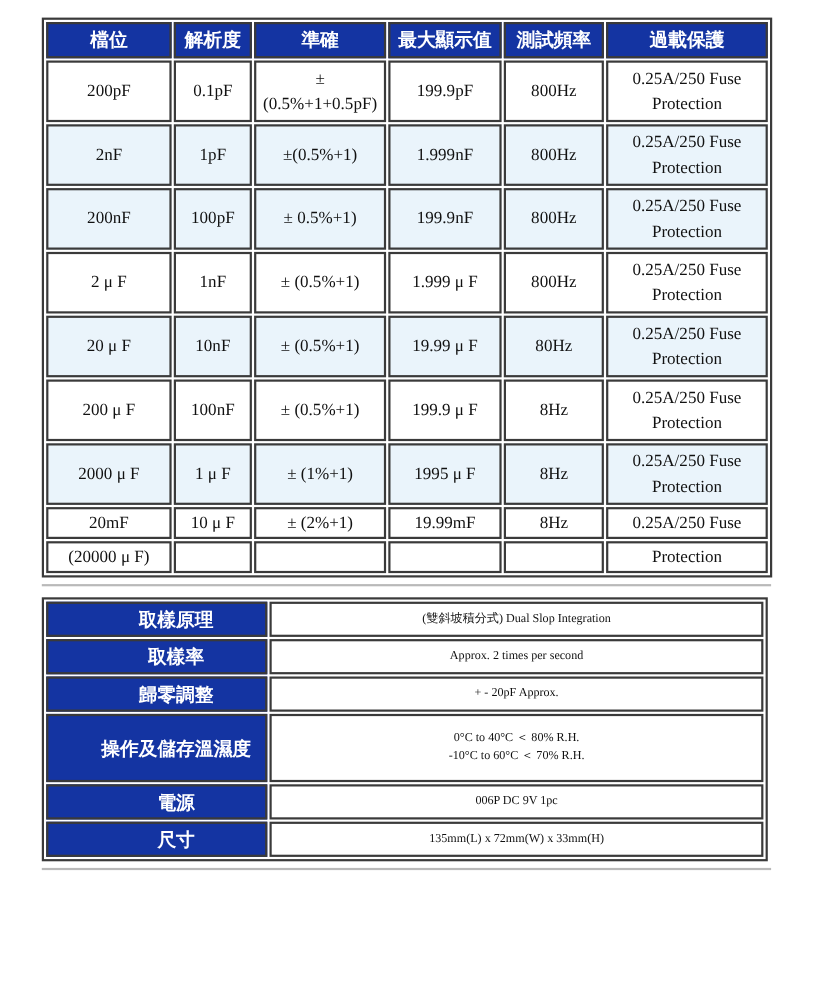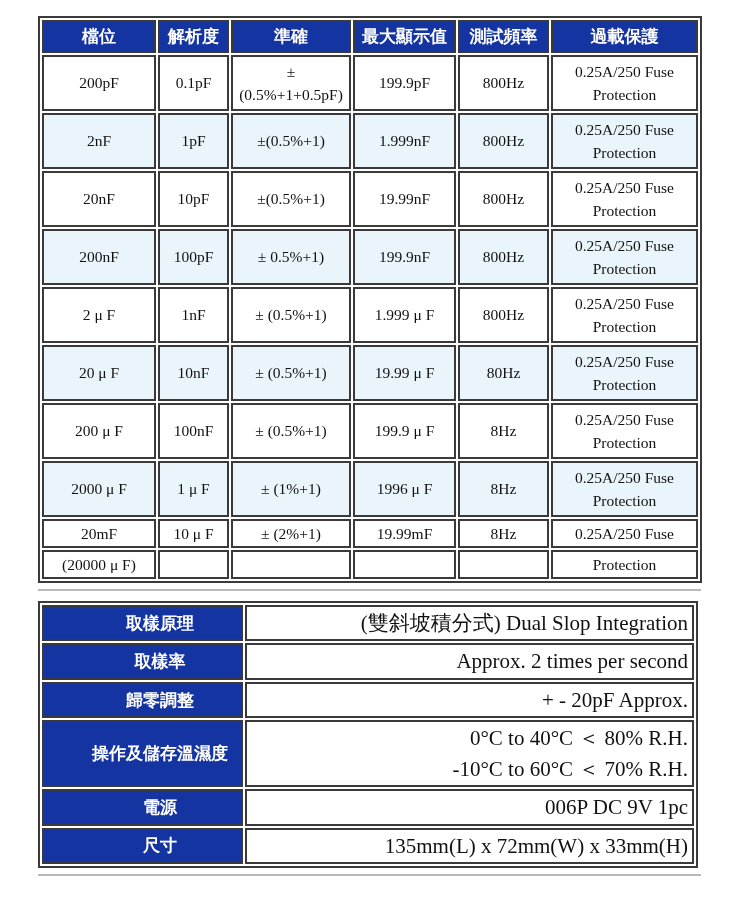--- a/index.html
+++ b/index.html
@@ -70,22 +70,22 @@
     color: #ffffff;
     font-weight: bold;
     font-size: 17px;
     height: 26px;
     text-align: center;
     vertical-align: middle;
     padding-left: 36px;
   }
   .info td {
     background: #ffffff;
-    font-size: 21px;
-    text-align: right;
+    font-size: 11px;
+    text-align: center;
     vertical-align: middle;
     padding: 1px 4px;
     line-height: 1.45;
     margin-top: 36px;
   }
   .info tr.r2 th, .info tr.r2 td { height: 56px; }
 </style>
 </head>
 <body>
 
@@ -121,28 +121,20 @@
           <td>0.25A/250 Fuse Protection</td>
         </tr>
         <tr class="r-tall alt">
           <td>2nF</td>
           <td>1pF</td>
           <td>±(0.5%+1)</td>
           <td>1.999nF</td>
           <td>800Hz</td>
           <td>0.25A/250 Fuse Protection</td>
         </tr>
-        <tr class="r-tall">
-          <td>20nF</td>
-          <td>10pF</td>
-          <td>±(0.5%+1)</td>
-          <td>19.99nF</td>
-          <td>800Hz</td>
-          <td>0.25A/250 Fuse Protection</td>
-        </tr>
         <tr class="r-tall alt">
           <td>200nF</td>
           <td>100pF</td>
           <td>± 0.5%+1)</td>
           <td>199.9nF</td>
           <td>800Hz</td>
           <td>0.25A/250 Fuse Protection</td>
         </tr>
         <tr class="r-tall">
           <td>2 μ F</td>
@@ -165,21 +157,21 @@
           <td>100nF</td>
           <td>± (0.5%+1)</td>
           <td>199.9 μ F</td>
           <td>8Hz</td>
           <td>0.25A/250 Fuse Protection</td>
         </tr>
         <tr class="r-tall alt">
           <td>2000 μ F</td>
           <td>1 μ F</td>
           <td>± (1%+1)</td>
-          <td>1996 μ F</td>
+          <td>1995 μ F</td>
           <td>8Hz</td>
           <td>0.25A/250 Fuse Protection</td>
         </tr>
         <tr class="r-short">
           <td>20mF</td>
           <td>10 μ F</td>
           <td>± (2%+1)</td>
           <td>19.99mF</td>
           <td>8Hz</td>
           <td>0.25A/250 Fuse</td>

